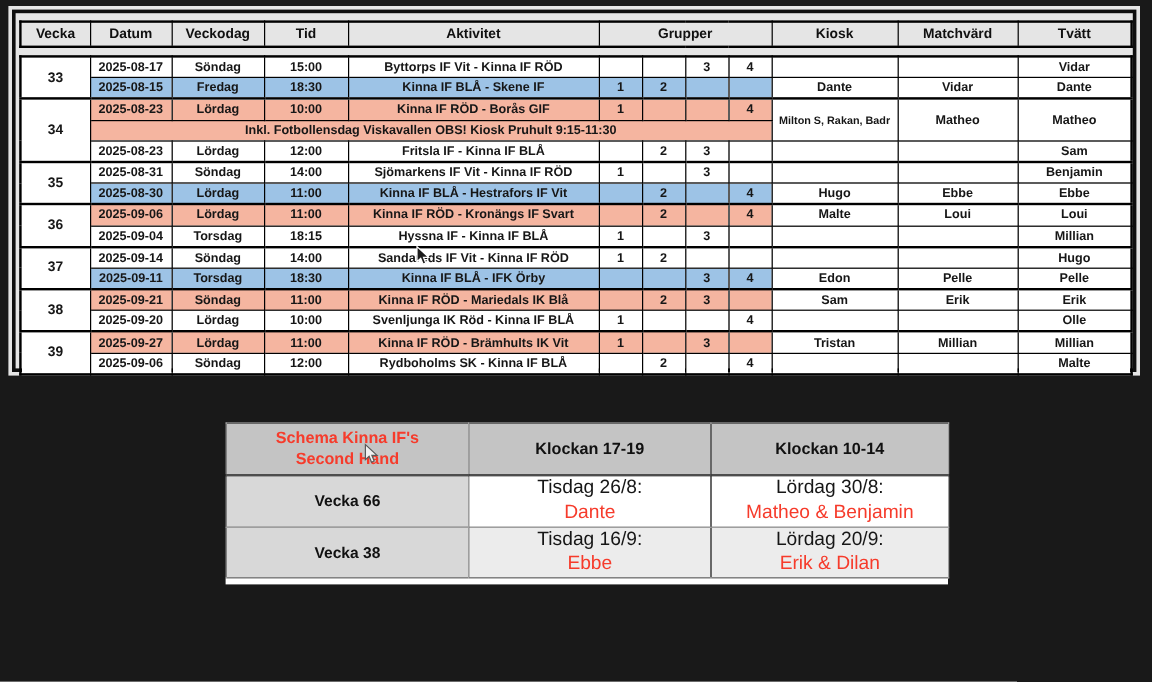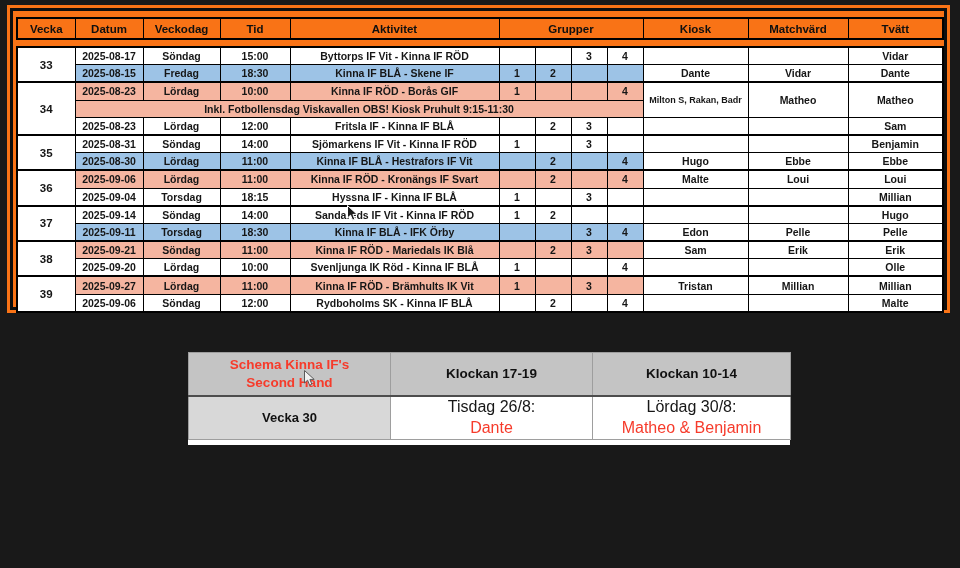--- a/index.html
+++ b/index.html
@@ -2,21 +2,21 @@
 <html style="--page-bg: #191919; --match-blue: #9dc3e6; --match-red: #f5b5a0; --accent-red: #f63b2b; --header-gray: #c4c4c4; --week-gray: #d8d8d8; --alt-gray: #ececec;"><head>
 <meta charset="utf-8">
 <style>
   html,body{margin:0;padding:0}
   body{
     width:960px;height:568px;position:relative;overflow:hidden;
     background:var(--page-bg,#191919);
     font-family:"Liberation Sans",sans-serif;
   }
   
-  .sheet{position:absolute;left:7px;top:5px;width:943px;height:308px;background:#f97316}
+  .sheet{position:absolute;left:7px;top:5px;width:943px;height:308px;background:#e5e5e5}
   .frame{position:absolute;left:3px;top:3px;right:3px;bottom:3px;border:3px solid #0e0e0e;pointer-events:none}
   .sheet table{border-collapse:collapse;table-layout:fixed;position:absolute}
   .hdr-table{left:9px;top:12px;width:926px;border:2px solid #000}
   .hdr-table td{
     border:1px solid #000;height:19px;text-align:center;vertical-align:middle;
     font-weight:bold;font-size:11.5px;color:#101010;padding:0;overflow:hidden;white-space:nowrap;
   }
   .body-table{left:9px;top:41px;width:926px;border:2px solid #000}
   .body-table td{
     border:1px solid #000;height:16.2px;text-align:center;vertical-align:middle;
@@ -306,30 +306,41 @@
         <td class="sh-title">
           <div>Schema Kinna IF's</div>
           <div>Second Hand</div>
         </td>
         <td>Klockan 17-19</td>
         <td>Klockan 10-14</td>
       </tr>
     </tbody>
     <tbody id="sh-rows">
         <tr>
-          <td class="shw">Vecka 30</td>
+          <td class="shw">Vecka 66</td>
           <td class="shc">
             <div class="shl">Tisdag 26/8:</div>
             <div class="shn">Dante</div>
           </td>
           <td class="shc">
             <div class="shl">Lördag 30/8:</div>
             <div class="shn">Matheo &amp; Benjamin</div>
           </td>
         </tr>
+        <tr class="alt">
+          <td class="shw">Vecka 38</td>
+          <td class="shc">
+            <div class="shl">Tisdag 16/9:</div>
+            <div class="shn">Ebbe</div>
+          </td>
+          <td class="shc">
+            <div class="shl">Lördag 20/9:</div>
+            <div class="shn">Erik &amp; Dilan</div>
+          </td>
+        </tr>
       </tbody>
   </table>
   <div class="sh-sliver"></div>
 </div>
 
 <svg class="cursor" style="left:346px;top:204px" width="13" height="18" viewBox="0 0 13 18">
   <path d="M1.5,1.5 L1.5,14 L4.6,11.2 L6.6,16.2 L8.8,15.2 L6.9,10.4 L11.2,10.4 Z" fill="#1c1c1c" stroke="#ffffff" stroke-width="1"></path>
 </svg>
 <svg class="cursor" style="left:303px;top:369px" width="13" height="18" viewBox="0 0 13 18">
   <path d="M1.5,1.5 L1.5,14 L4.6,11.2 L6.6,16.2 L8.8,15.2 L6.9,10.4 L11.2,10.4 Z" fill="#f2f2f2" stroke="#5a5a5a" stroke-width="1"></path>

